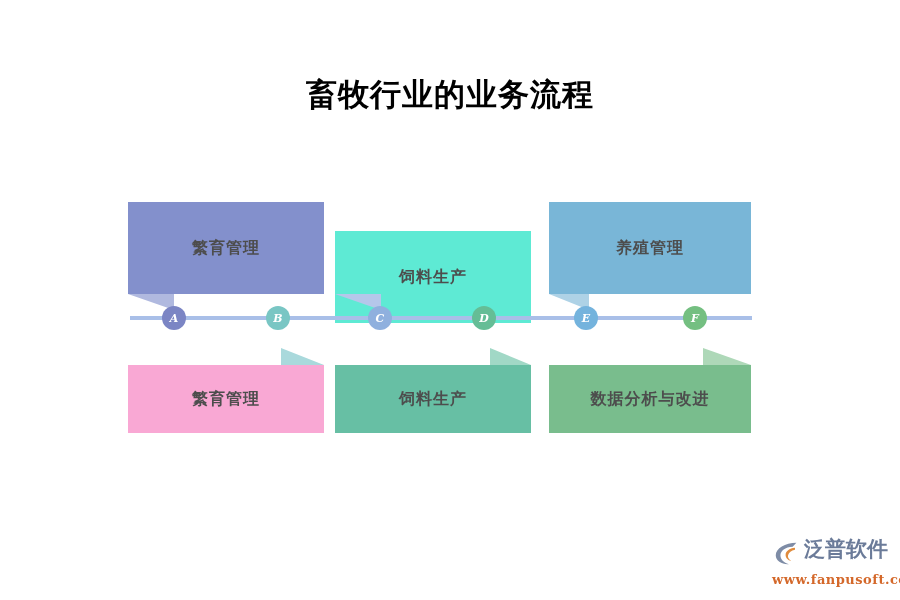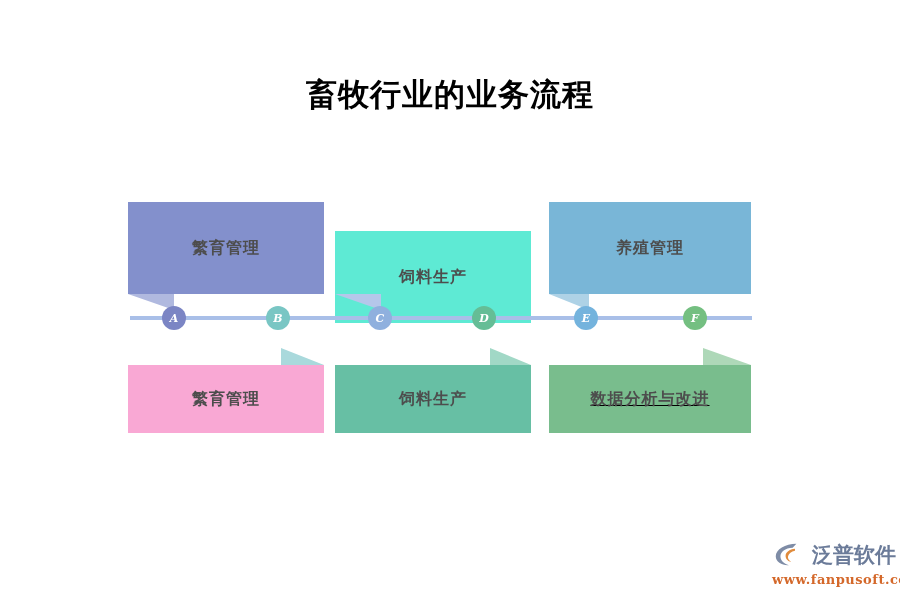--- a/index.html
+++ b/index.html
@@ -95,23 +95,21 @@
   
   #brand-logo {
     position: absolute;
     left: 772px;
     top: 538px;
     width: 120px;
     height: 52px;
   }
   #brand-logo-row {
     display: flex;
-    align-items: center;
     height: 32px;
-    gap: 8px;
   }
   #brand-mark {
     width: 30px;
     height: 30px;
     flex: 0 0 30px;
   }
   #brand-name {
     font-family: "DejaVu Serif", "Liberation Serif", serif;
     font-size: 21px;
     font-weight: 700;
@@ -180,21 +178,21 @@
     <div class="flow-box" id="box-bot-0" style="left: 128px; top: 365px; width: 196px; height: 68px; background: #f9a8d4;">
       <span class="flow-box-label">繁育管理</span>
     </div>
 
     <div class="flow-tail" id="tail-bot-1" style="left:490px; top:348px; border-right:41px solid transparent; border-bottom:17px solid #a1d8c6;"></div>
     <div class="flow-box" id="box-bot-1" style="left: 335px; top: 365px; width: 196px; height: 68px; background: rgb(103, 191, 164);">
       <span class="flow-box-label">饲料生产</span>
     </div>
 
     <div class="flow-tail" id="tail-bot-2" style="left:703px; top:348px; border-right:48px solid transparent; border-bottom:17px solid #aed8b8;"></div>
-    <div class="flow-box" id="box-bot-2" style="left: 549px; top: 365px; width: 202px; height: 68px; background: rgb(121, 189, 141); text-decoration: underline;">
+    <div class="flow-box" id="box-bot-2" style="left: 549px; top: 365px; width: 202px; height: 68px; background: rgb(121, 189, 141);">
       <span class="flow-box-label">数据分析与改进</span>
     </div>
 
   </div>
 
   <div id="brand-logo">
     <div id="brand-logo-row">
       <svg id="brand-mark" viewBox="0 0 32 32">
         <path d="M26 5 C14 5 4 11 4 18.5 C4 25 11 28.5 18 28 C12.5 26.5 9 23 9 18.5 C9 13.5 14 9.5 22 9.2 Z" fill="#7e8ca6"></path>
         <path d="M24.5 10.5 C18.5 11.2 14.5 14.2 14.5 18 C14.5 21.2 17 23.6 20.5 24.3 C17.5 22.5 16.5 20.5 17.2 18.2 C18 15.6 20.6 13.4 24.5 12.6 Z" fill="#e08b3c"></path>

